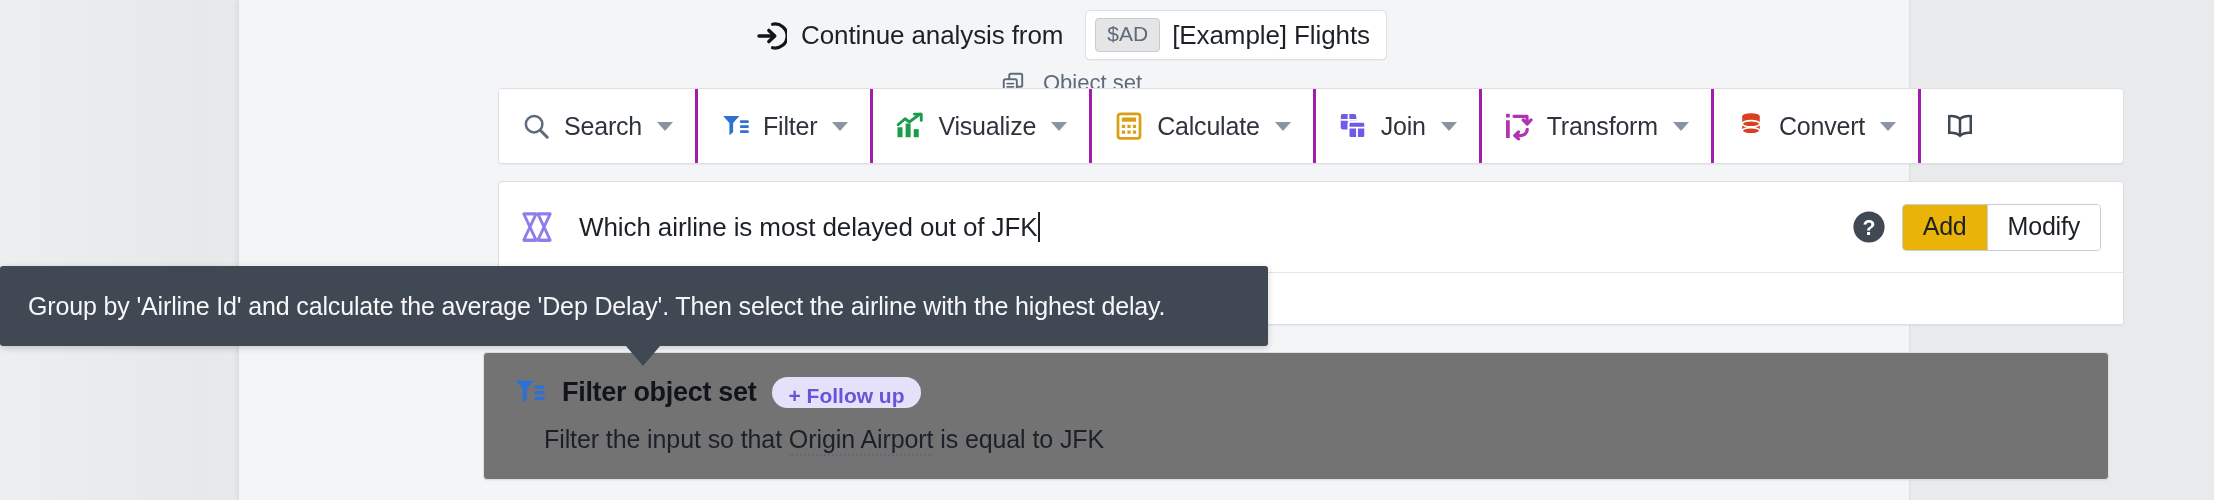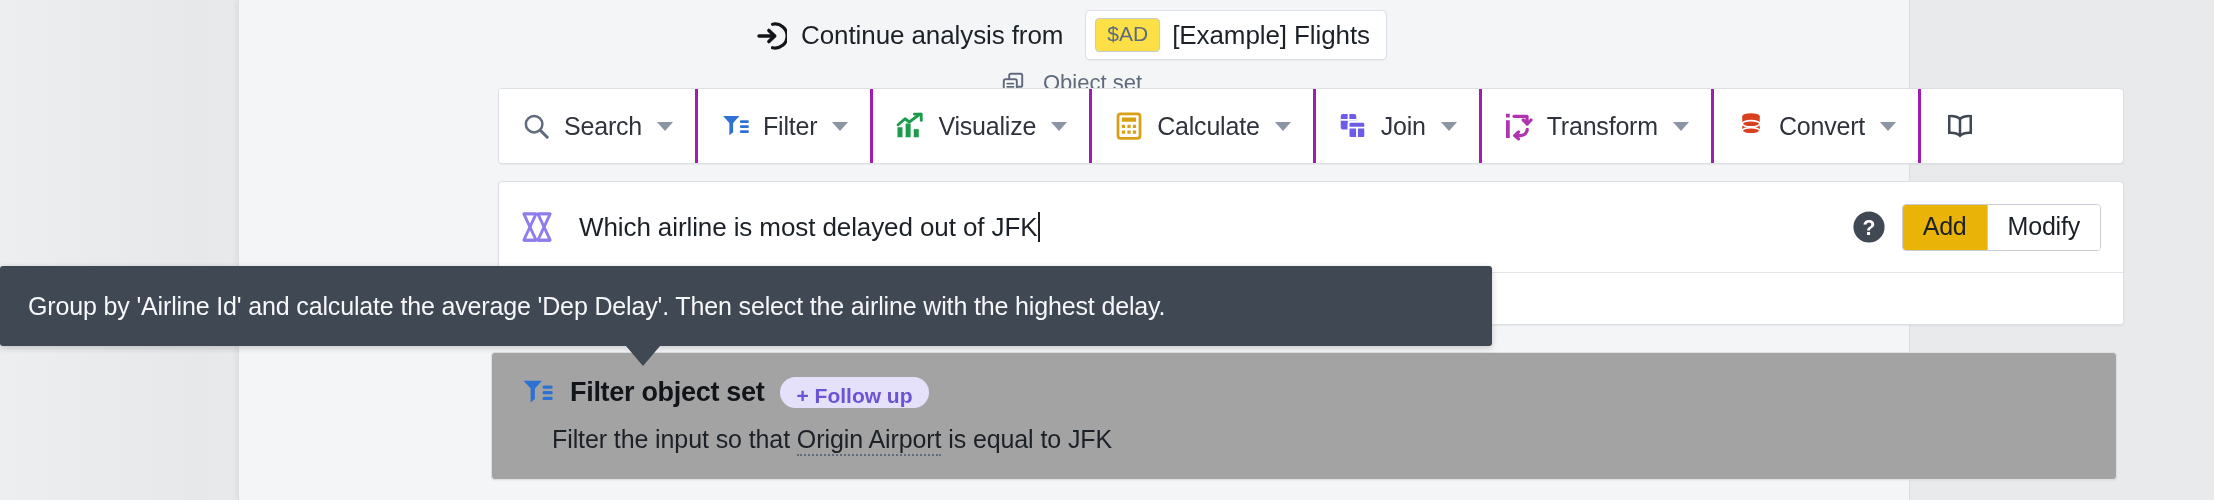--- a/index.html
+++ b/index.html
@@ -79,21 +79,21 @@
     padding: 7px 16px 7px 9px;
     margin-left: 8px;
     box-shadow: 0 1px 1px rgba(16,22,26,0.04);
   }
   .ad-badge {
     border: 1px solid #c5cbd3;
     border-radius: 4px;
     color: #5f6b7c;
     font-size: 21px;
     padding: 2px 11px 4px 11px;
-    background: #fde047;
+    background: #e5e5e5;
     line-height: 1.25;
   }
   .source-name {
     font-size: 26px;
     color: #1c2127;
     white-space: nowrap;
     letter-spacing: -0.1px;
   }
   .object-set {
     display: inline-flex;
@@ -218,25 +218,25 @@
     letter-spacing: -0.2px;
     border-right: 1px solid #c9ced6;
   }
   .seg-btn:last-child { border-right: none; }
   .seg-btn.active { background: #eab308; }
   .prompt-body { height: 52px; background:#ffffff; }
 
   
   .result-card {
     position: absolute;
-    left: 252px;
+    left: 244px;
     top: 352px;
     width: 1626px;
     height: 128px;
-    background: #a3a3a3;
+    background: #737373;
     border: 1px solid #dcdfe3;
     border-radius: 4px;
     box-sizing: border-box;
     box-shadow: 0 1px 1px rgba(16,22,26,0.04);
   }
   .result-head {
     display: flex;
     align-items: center;
     gap: 16px;
     padding: 22px 0 0 28px;
@@ -269,21 +269,21 @@
     border-bottom: 2px dotted #5f6b7c;
     padding-bottom: 1px;
     cursor: pointer;
   }
 
   
   .tooltip {
     position: absolute;
     left: 0px;
     top: 266px;
-    width: 1492px;
+    width: 1268px;
     height: 80px;
     background: #404854;
     border-radius: 3px;
     box-sizing: border-box;
     display: flex;
     align-items: center;
     padding-left: 28px;
     box-shadow: 0 2px 6px rgba(16,22,26,0.2);
     z-index: 20;
   }

